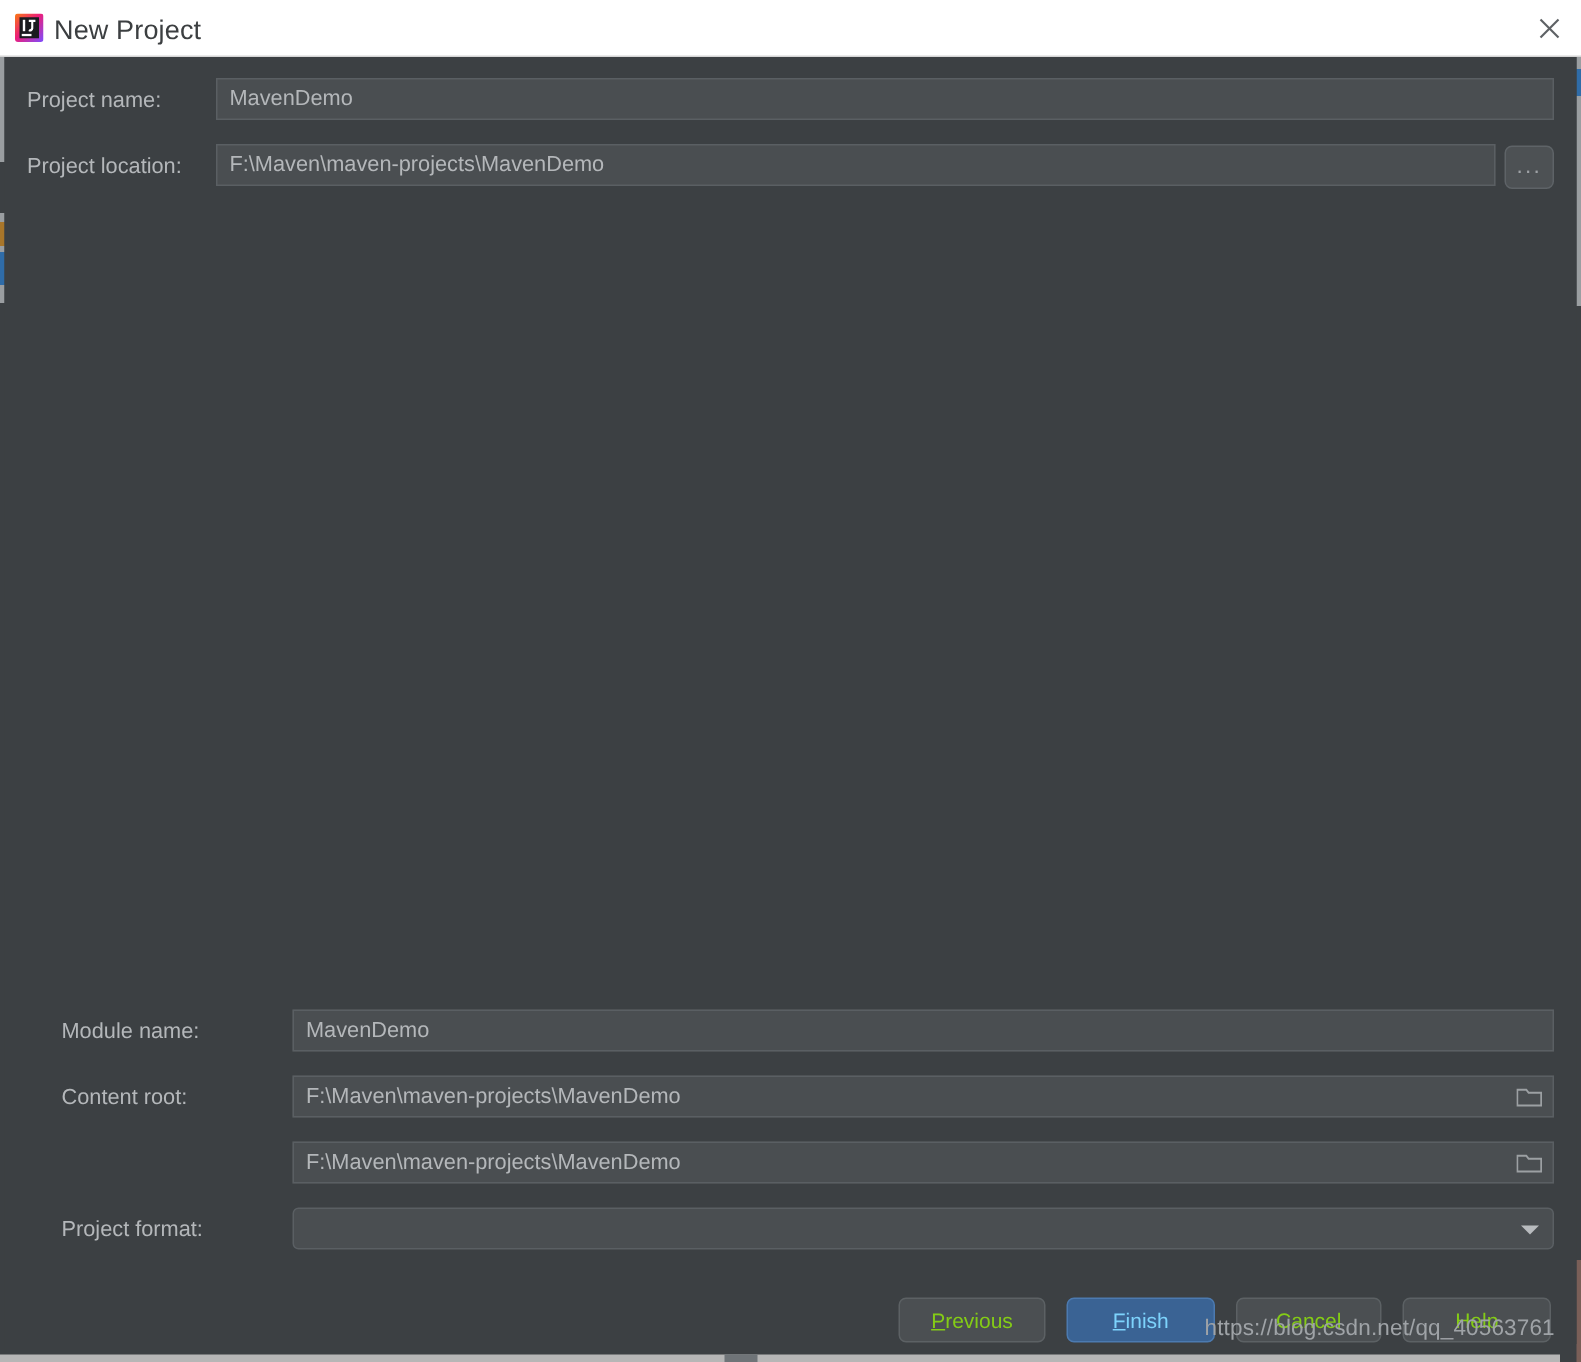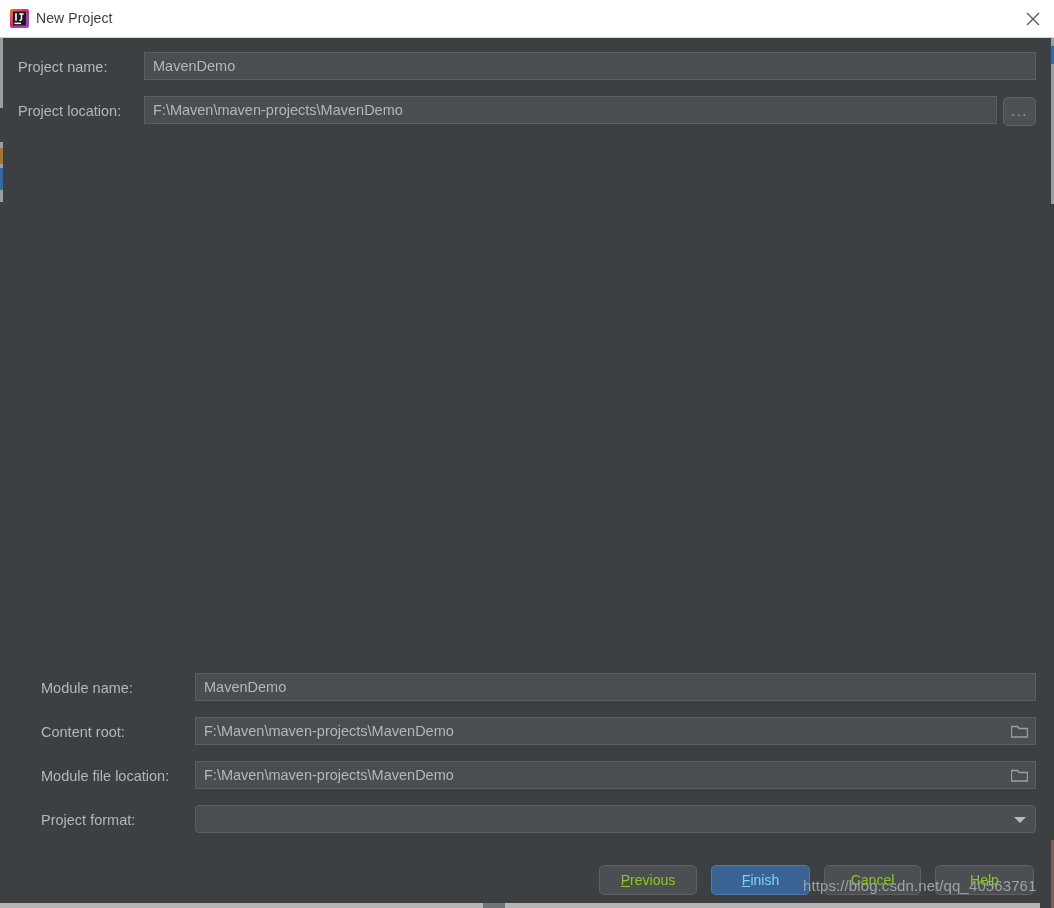--- a/index.html
+++ b/index.html
@@ -29,21 +29,21 @@
     position: absolute; left: 0; top: 0; width: 1054px; height: 38px;
     background: #ffffff;
     border-bottom: 1px solid #d6d6d6;
   }
   #title-icon {
     position: absolute; left: 10px; top: 9px;
     width: 19px; height: 19px;
   }
   #title-text {
     position: absolute; left: 36px; top: 10px;
-    font-size: 14px; color: #3c3f41; letter-spacing: .1px;
+    font-size: 18px; color: #3c3f41; letter-spacing: .1px;
     white-space: nowrap;
   }
   #close-btn {
     position: absolute; right: 10px; top: 8px;
     width: 22px; height: 22px; cursor: pointer;
   }
   #close-btn svg { display: block; }
 
   
   #body {
@@ -245,21 +245,20 @@
         <span class="val" title="Content root">F:\Maven\maven-projects\MavenDemo</span>
         <span class="folder-icon">
           <svg width="17" height="14" viewBox="0 0 17 14">
             <path d="M0.5 2.5 h6 l1.6 2 h8.4 v8.5 h-16 Z" fill="none" stroke="#9ca0a3" stroke-width="1.3"></path>
           </svg>
         </span>
       </span>
     </div>
 
     <div class="row" style="top:723px;width:1033px;">
-      <span class="lbl" style="left:38px;top:0;">Module file location:</span>
       <span class="field" style="left:192px;top:0;width:841px;">
         <span class="val" title="Module file location">F:\Maven\maven-projects\MavenDemo</span>
         <span class="folder-icon">
           <svg width="17" height="14" viewBox="0 0 17 14">
             <path d="M0.5 2.5 h6 l1.6 2 h8.4 v8.5 h-16 Z" fill="none" stroke="#9ca0a3" stroke-width="1.3"></path>
           </svg>
         </span>
       </span>
     </div>
 

